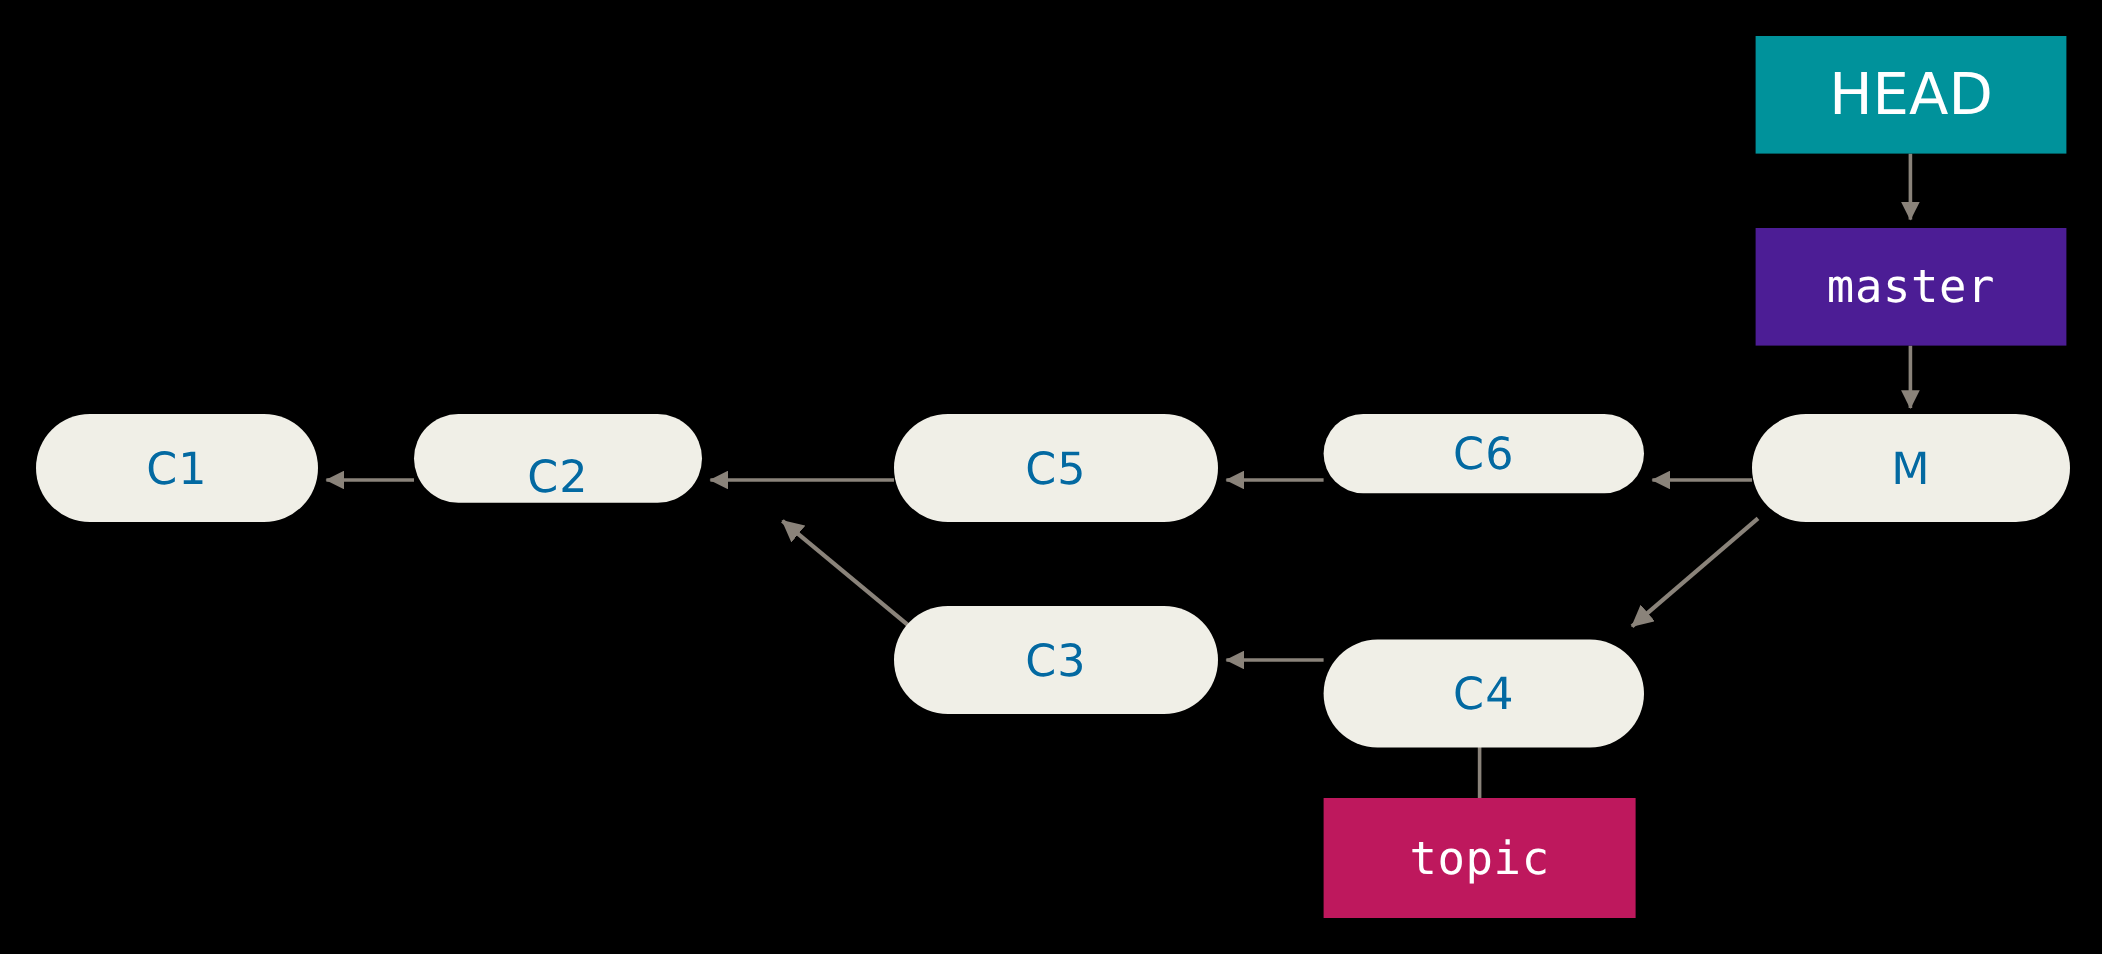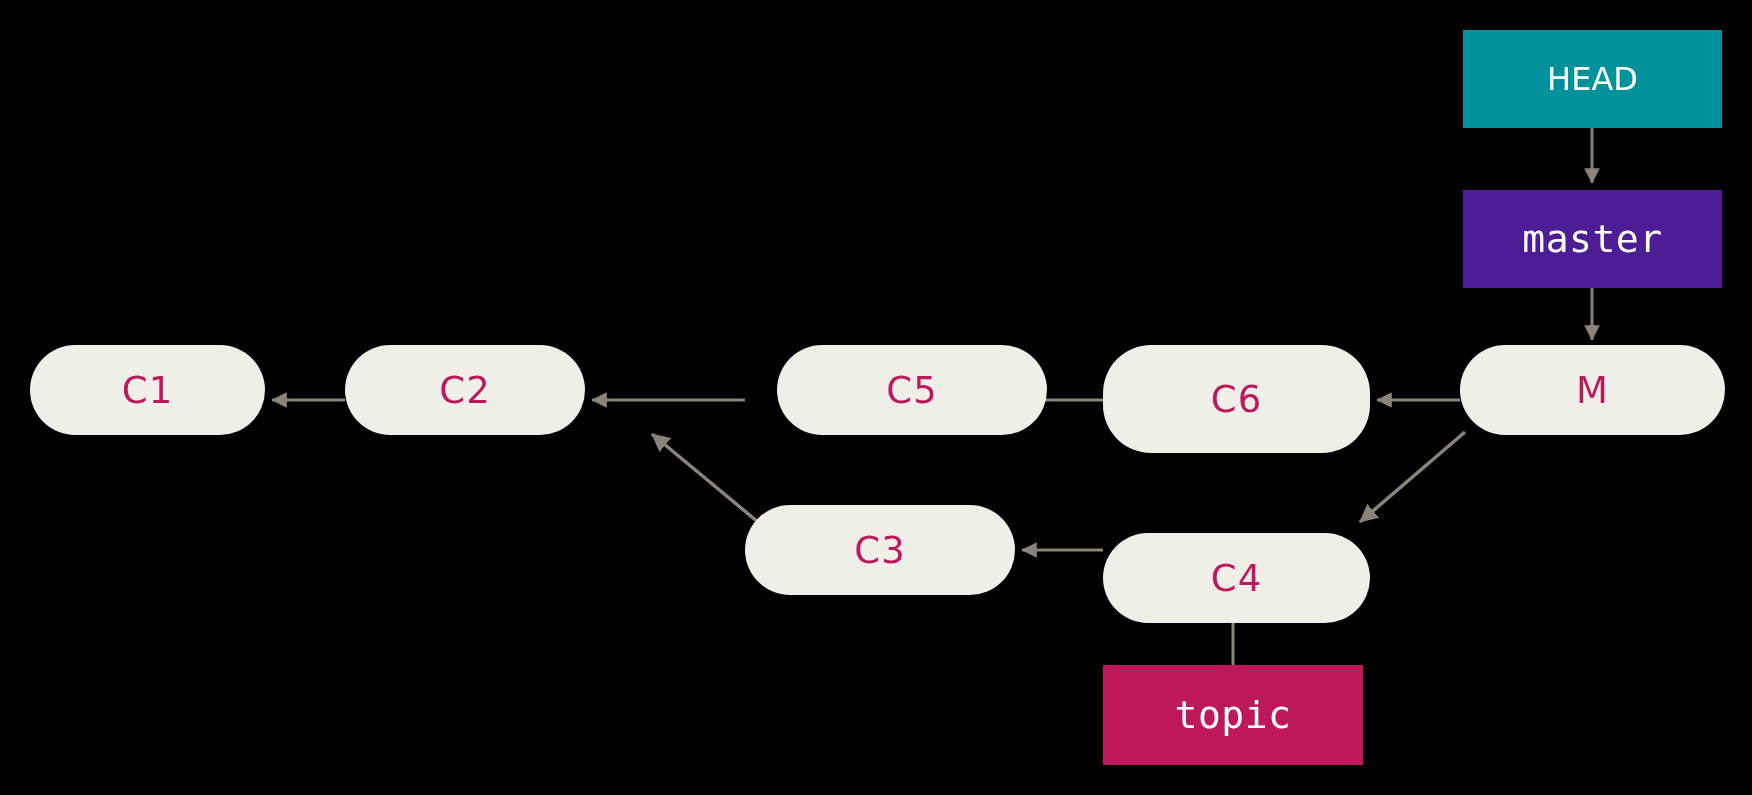--- a/index.html
+++ b/index.html
@@ -26,41 +26,41 @@
     height: 795px;
     pointer-events: none;
   }
   .commit-node {
     position: absolute;
     display: flex;
     align-items: center;
     justify-content: center;
     background: #F0EFE7;
     border-radius: 48px;
-    color: #be185d;
+    color: #0369a1;
     font-family: "DejaVu Sans", sans-serif;
     font-size: 37px;
     letter-spacing: 1px;
     text-shadow: 0 0 1px rgba(255,255,255,0.85);
     z-index: 2;
   }
   .ref-box {
     position: absolute;
     display: flex;
     align-items: center;
     justify-content: center;
     color: #FFFFFF;
     font-family: "DejaVu Sans Mono", monospace;
     font-size: 38px;
     letter-spacing: 0.5px;
     z-index: 2;
   }
   .ref-box.sans {
     font-family: "DejaVu Sans", sans-serif;
-    font-size: 32px;
+    font-size: 48px;
     letter-spacing: 0px;
   }
 </style>
 </head>
 <body>
 
 <div id="canvas">
 
   <svg id="edges" viewBox="0 0 1752 795" width="1752" height="795" xmlns="http://www.w3.org/2000/svg">
     <defs>
@@ -86,27 +86,27 @@
     <line x1="1592" y1="128" x2="1592" y2="183" stroke="#8A837A" stroke-width="3" marker-end="url(#ah)"></line>
 
     <line x1="1592" y1="288" x2="1592" y2="340" stroke="#8A837A" stroke-width="3" marker-end="url(#ah)"></line>
 
     <line x1="1233" y1="665" x2="1233" y2="600" stroke="#8A837A" stroke-width="3" marker-end="url(#ah)"></line>
   </svg>
 
   <div class="commit-node" style="left:30px;  top:345px; width:235px; height:90px;">
     <span>C1</span>
   </div>
-  <div class="commit-node" style="left:345px; top:345px; width:240px; height:90px;">
+  <div class="commit-node" style="left:345px; top:345px; width:240px; height:74px;align-items:flex-end;">
     <span>C2</span>
   </div>
-  <div class="commit-node" style="left:777px; top:345px; width:270px; height:90px;">
+  <div class="commit-node" style="left:745px; top:345px; width:270px; height:90px;">
     <span>C5</span>
   </div>
-  <div class="commit-node" style="left:1103px; top:345px; width:267px; height:108px;">
+  <div class="commit-node" style="left:1103px; top:345px; width:267px; height:66px;">
     <span>C6</span>
   </div>
   <div class="commit-node" style="left:1460px; top:345px; width:265px; height:90px;">
     <span>M</span>
   </div>
   <div class="commit-node" style="left:745px; top:505px; width:270px; height:90px;">
     <span>C3</span>
   </div>
   <div class="commit-node" style="left:1103px; top:505px; width:267px; height:90px;margin-top:28px;">
     <span>C4</span>

